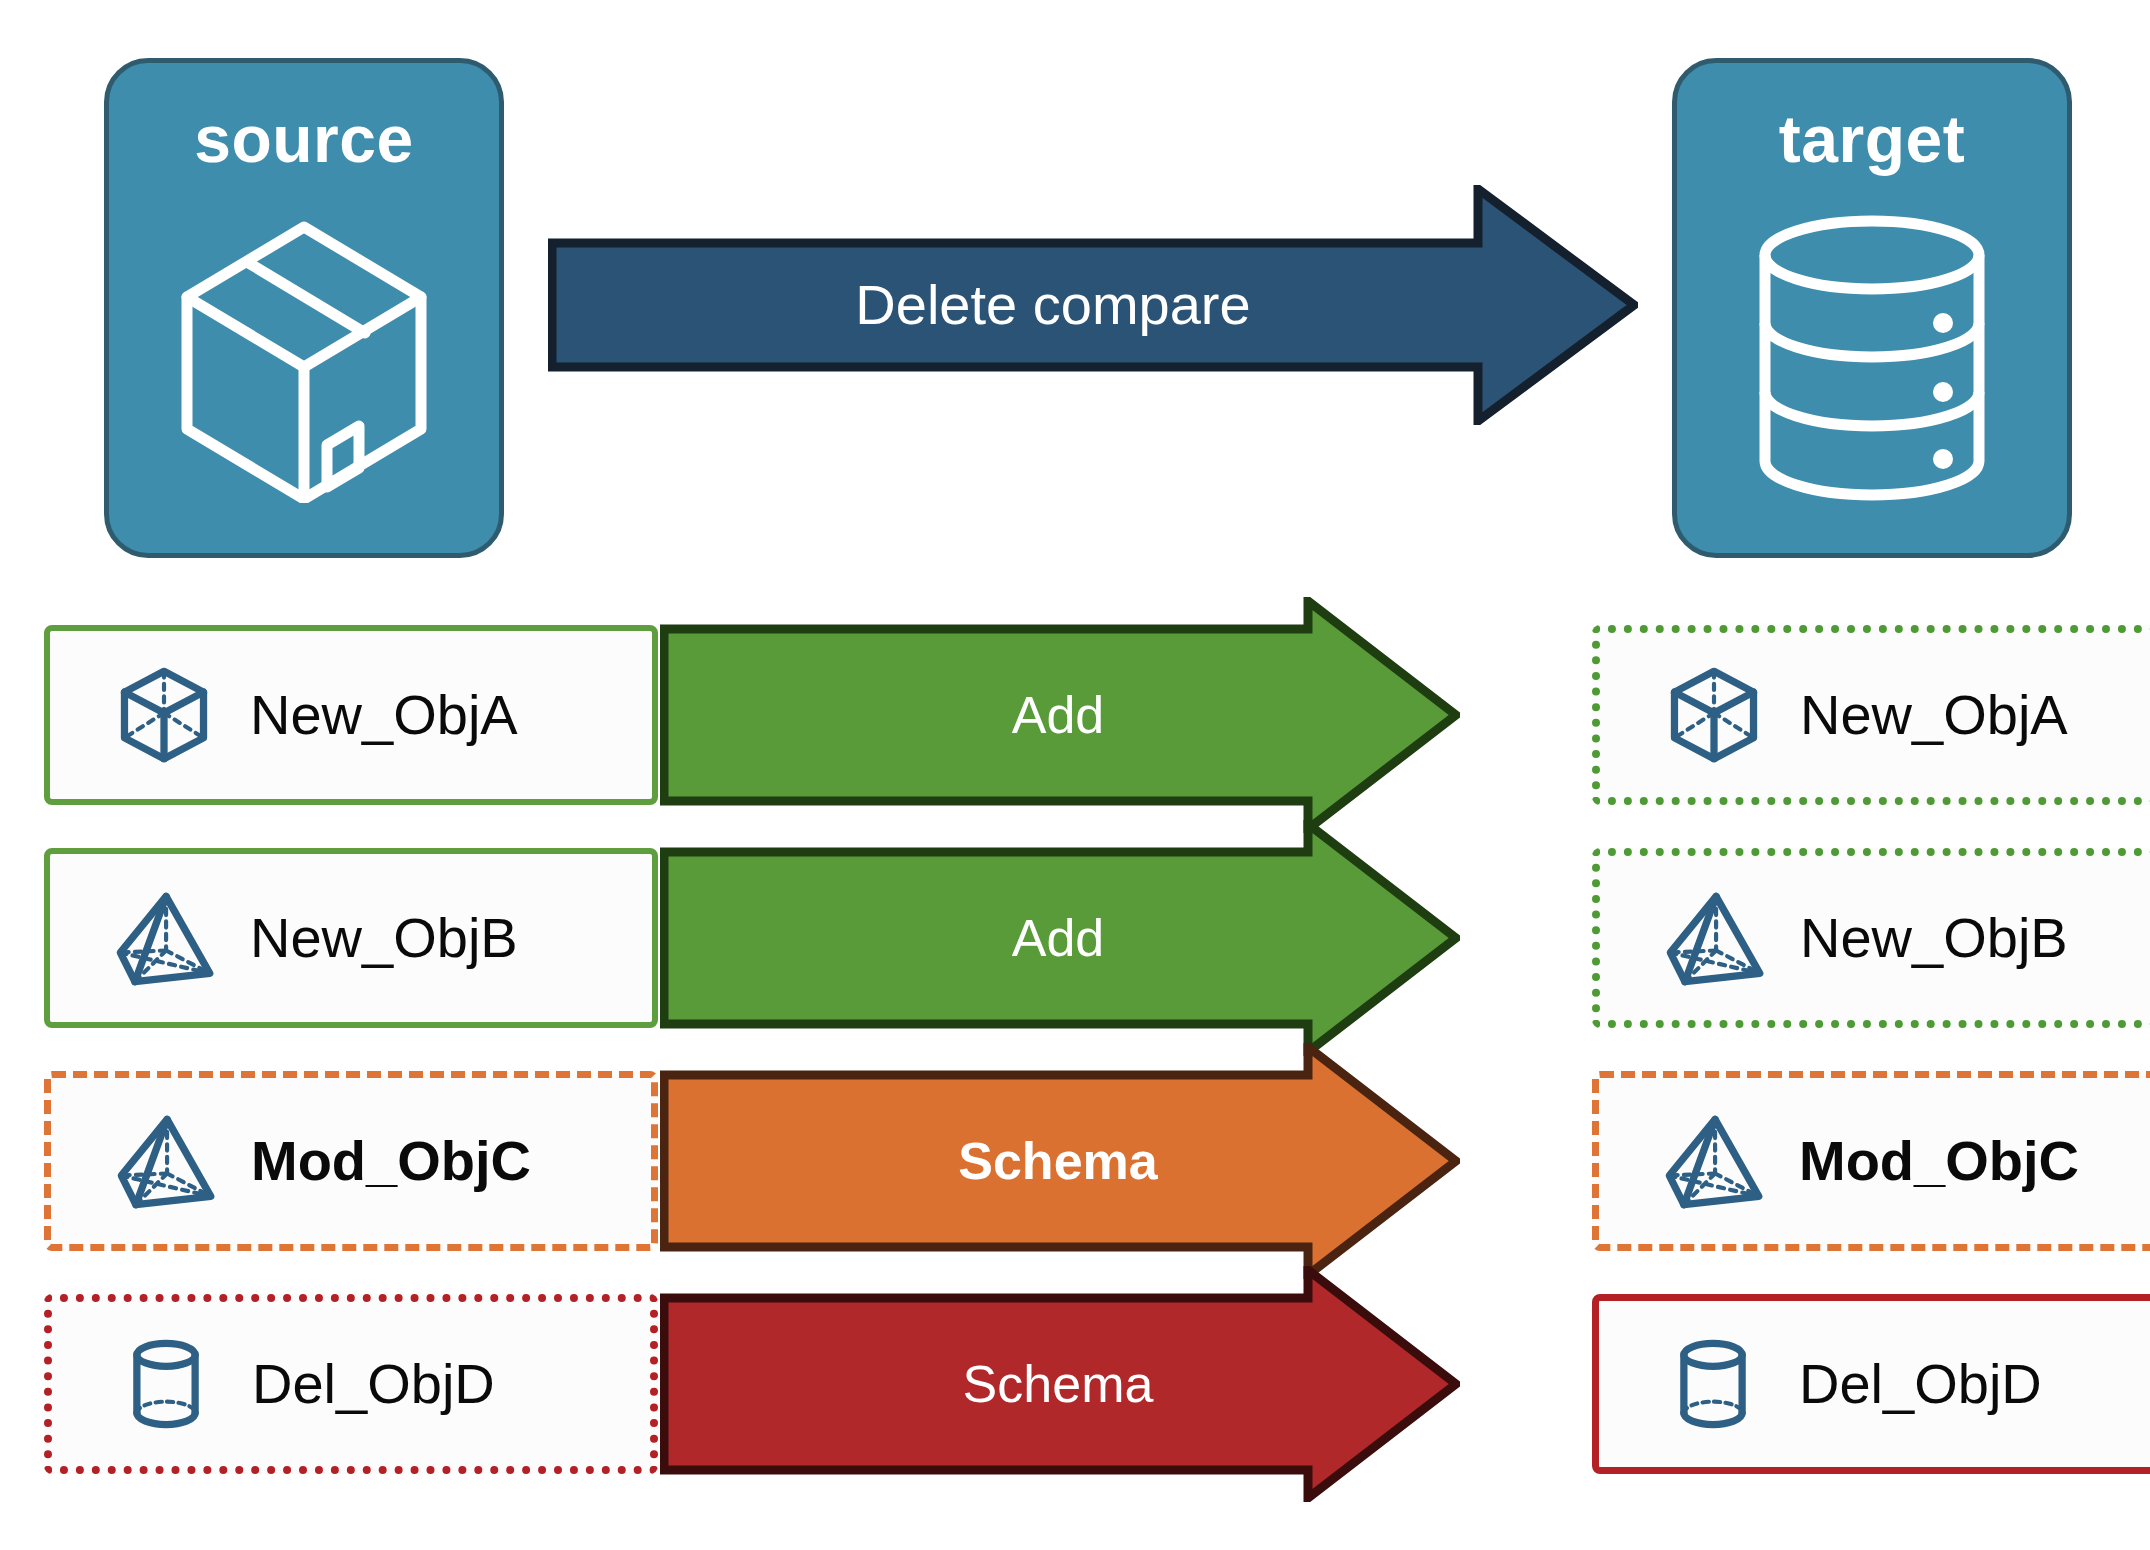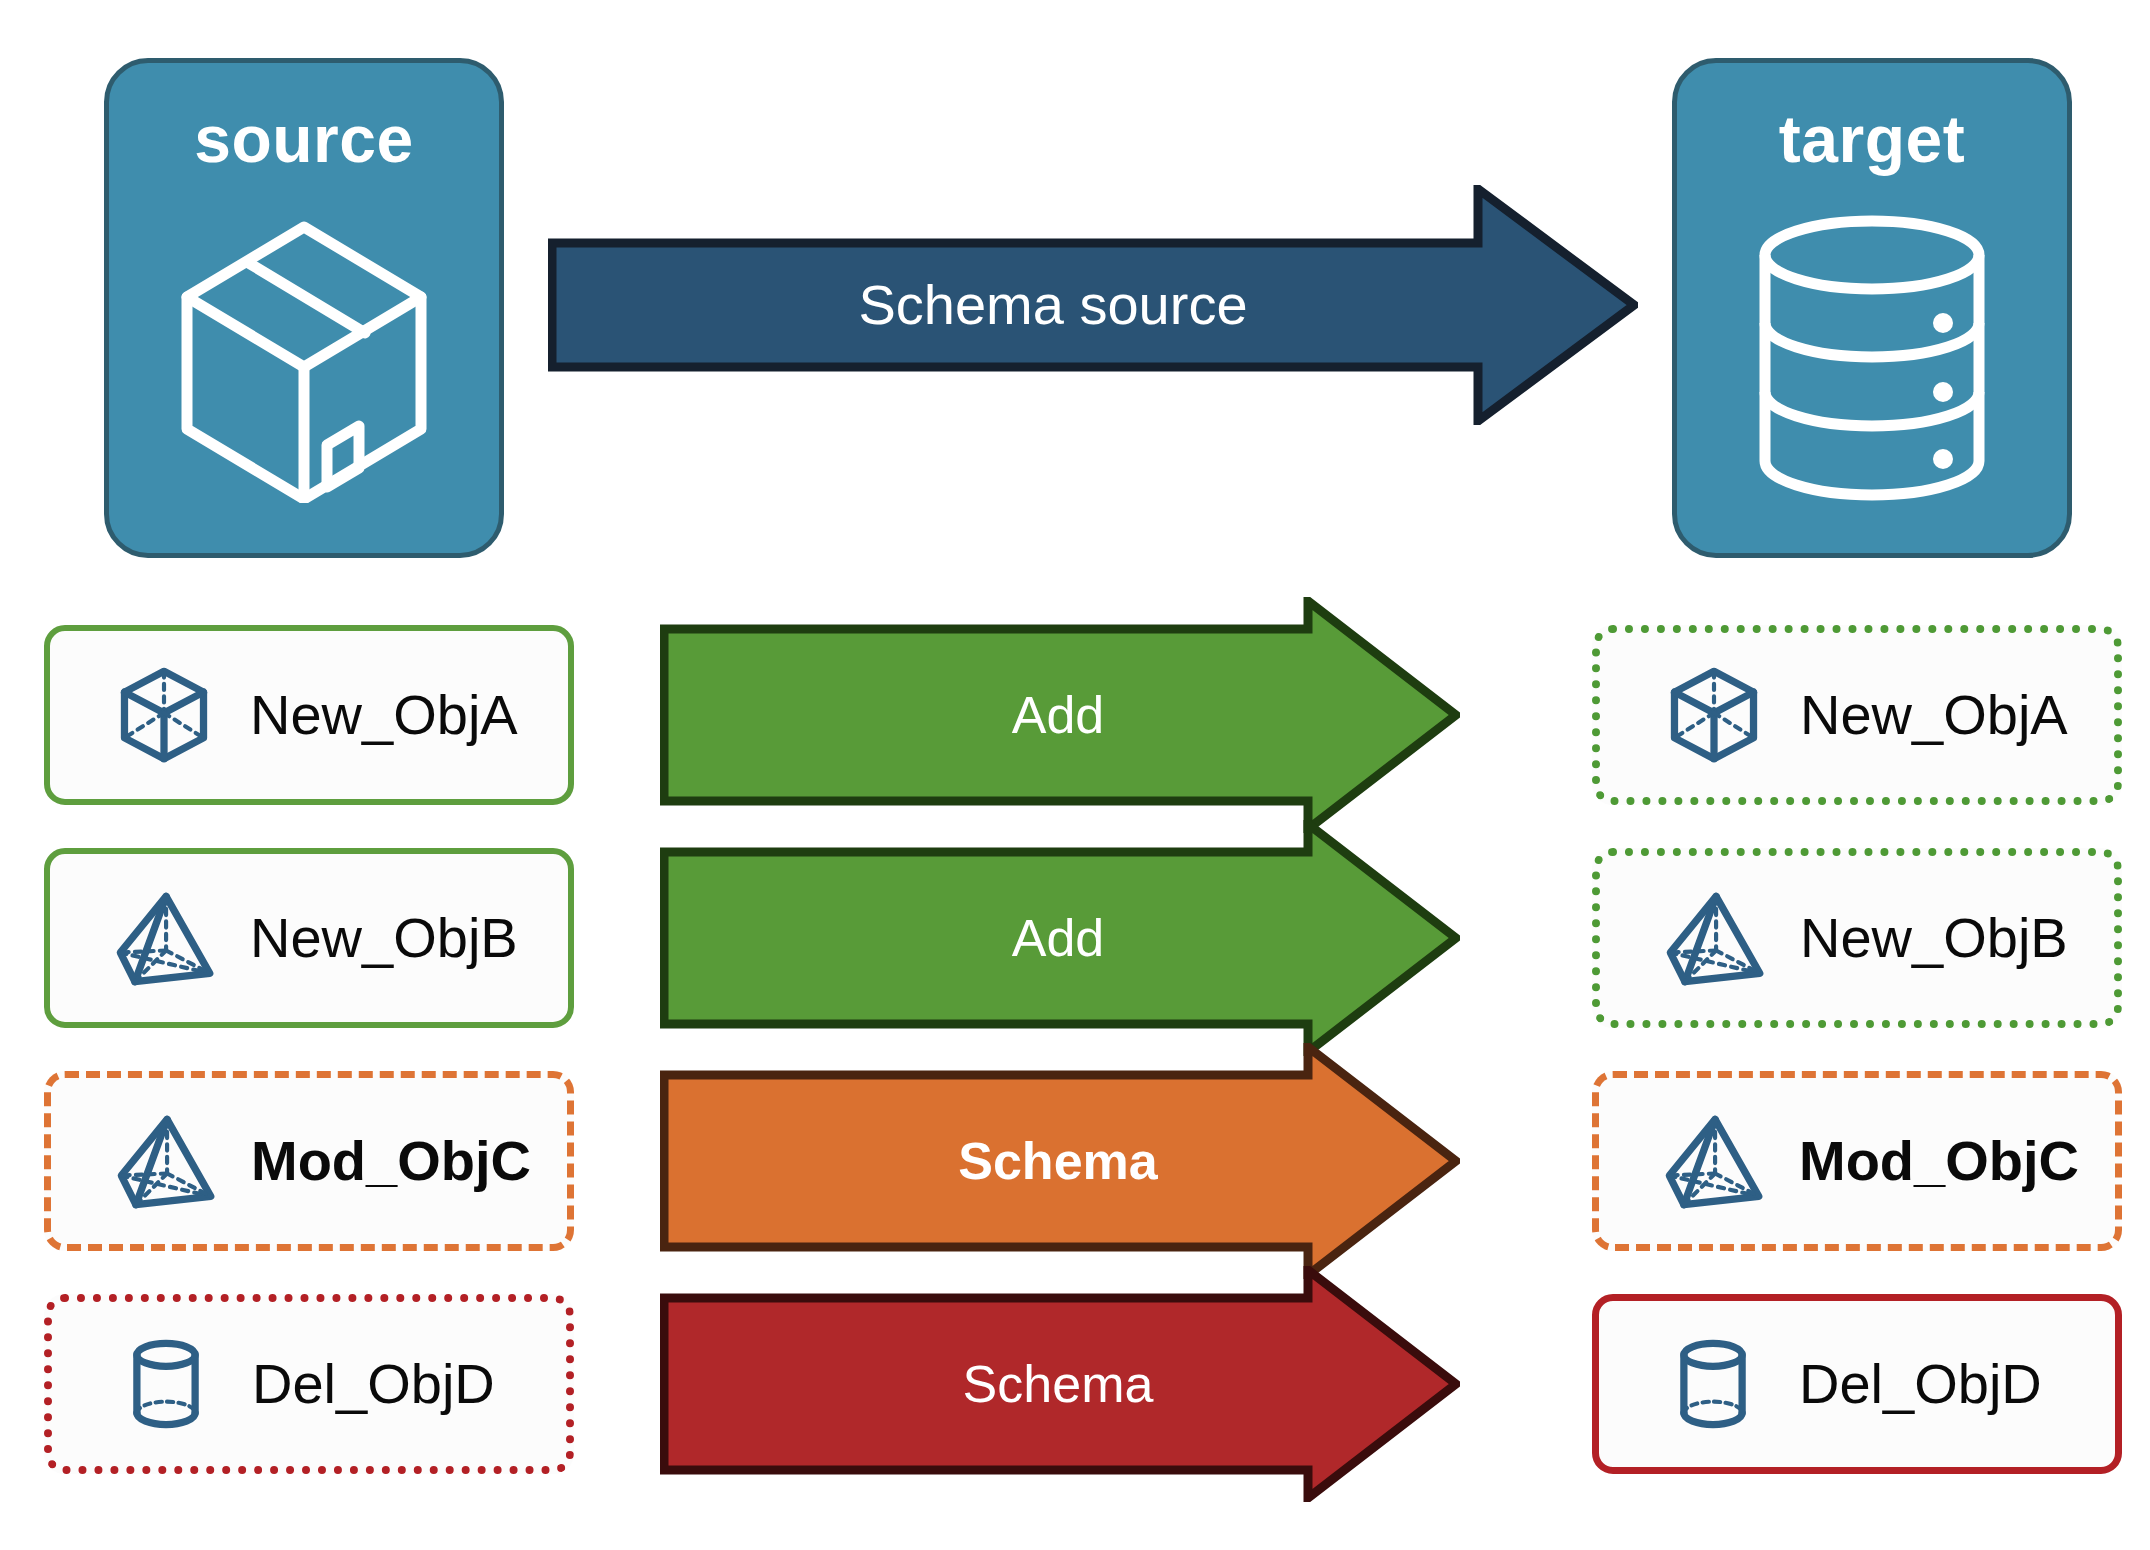--- a/index.html
+++ b/index.html
@@ -64,24 +64,24 @@
     height: 200px;
   }
   #row-band-0 { top: 615px; }
   #row-band-1 { top: 838px; }
   #row-band-2 { top: 1061px; font-weight: bold; }
   #row-band-3 { top: 1284px; }
 
   .obj-card {
     position: absolute;
     top: 10px;
-    width: 530px;
+    width: 614px;
     height: 180px;
     background: #FCFCFC;
-    border-radius: 21px;
+    border-radius: 8px;
     box-sizing: border-box;
     display: flex;
     align-items: center;
     padding-left: 62px;
   }
   .obj-card.source-side { left: 44px; }
   .obj-card.target-side { left: 1592px; }
 
   .border-solid-green  { border: 6px solid #5E9E3E; }
   .border-dotted-green { border: 8px dotted #4E9A35; }
@@ -162,21 +162,21 @@
       <circle cx="196" cy="246" r="10" fill="#FFFFFF"></circle>
     </svg>
   </div>
 </div>
 
 <div class="big-arrow">
   <svg width="1090" height="240" viewBox="0 0 1090 240" xmlns="http://www.w3.org/2000/svg">
     <polygon points="4,58 930,58 930,4 1086,120 930,236 930,182 4,182" fill="#2A5375" stroke="#15202E" stroke-width="9" stroke-linejoin="miter"></polygon>
   </svg>
 </div>
-<div style="position:absolute; left:548px; top:185px; width:1010px; height:240px; display:flex; align-items:center; justify-content:center; color:#FFFFFF; font-size:56px; line-height:1;">Schema source</div>
+<div style="position:absolute; left:548px; top:185px; width:1010px; height:240px; display:flex; align-items:center; justify-content:center; color:#FFFFFF; font-size:56px; line-height:1;">Delete compare</div>
 
 <div class="row-band" id="row-band-0">
 
   <div class="obj-card source-side border-solid-green">
     <svg class="obj-icon" viewBox="0 0 100 100" xmlns="http://www.w3.org/2000/svg">
       <g stroke="#2E5F85" fill="none" stroke-linejoin="round" stroke-linecap="round">
         <path d="M50 8 L88 28 L88 72 L50 92 L12 72 L12 28 Z" stroke-width="7"></path>
         <path d="M12 28 L50 48 L88 28" stroke-width="7"></path>
         <path d="M50 48 L50 92" stroke-width="7"></path>
         <path d="M50 8 L50 48" stroke-width="4" stroke-dasharray="6 6"></path>

